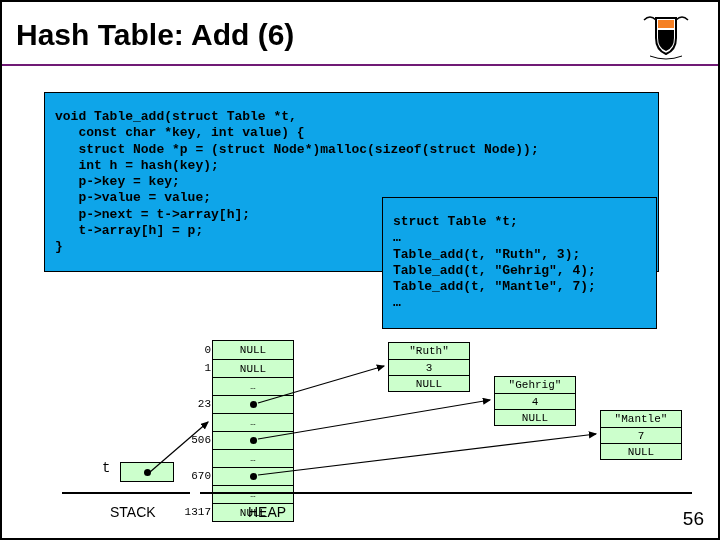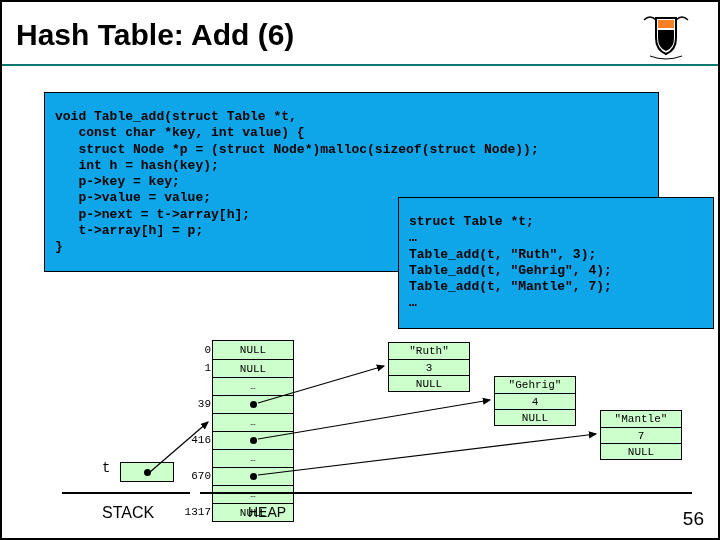--- a/index.html
+++ b/index.html
@@ -14,21 +14,21 @@
   }
   .slide {
     width: 720px;
     height: 540px;
     border: 2px solid #000;
     position: relative;
     padding: 0;
   }
   .title-bar {
     padding: 8px 22px 4px 14px;
-    border-bottom: 2px solid #0f766e;
+    border-bottom: 2px solid #701a75;
     display: flex;
     justify-content: space-between;
     align-items: center;
   }
   .title {
     font-size: 30px;
     font-weight: bold;
     color: #000;
   }
   .crest {
@@ -40,30 +40,30 @@
     background: #0ea5e9;
     border: 1px solid #000;
     font-family: "Courier New", monospace;
     font-size: 13px;
     line-height: 1.25;
     white-space: pre;
     padding: 16px 10px;
     font-weight: bold;
   }
   .code-main { left: 42px; top: 90px; width: 615px; }
-  .code-calls { left: 380px; top: 195px; width: 316px; margin-left: 16px; }
+  .code-calls { left: 380px; top: 195px; width: 275px; }
   .diagram { position: absolute; left: 0; top: 330px; width: 720px; height: 200px; }
   .t-box {
     position: absolute; left: 118px; top: 130px; width: 54px; height: 20px;
     border: 1px solid #000; background: #ccffcc;
     display: flex; align-items: center; justify-content: center;
   }
   .t-label { position: absolute; left: 100px; top: 128px; font-family: "Courier New", monospace; font-size: 14px; }
   .dot { width: 7px; height: 7px; background: #000; border-radius: 50%; }
-  .stack-caption { position: absolute; left: 100px; top: 172px; font-size: 16px; }
+  .stack-caption { position: absolute; left: 108px; top: 172px; font-size: 14px; }
   .heap-caption  { position: absolute; left: 246px; top: 172px; font-size: 14px; }
   .page-num { position: absolute; right: 14px; bottom: 8px; font-size: 19px; }
 
   .array-box {
     position: absolute; left: 210px; top: 8px; width: 82px;
     background: #ccffcc; border: 1px solid #000;
   }
   .array-row {
     height: 18px; display: flex; align-items: center; position: relative;
   }
@@ -144,31 +144,31 @@
         </div>
       <div class="array-row">
           <span class="array-idx">1</span>
           <div class="array-cell">NULL</div>
         </div>
       <div class="array-row">
           <span class="array-idx"></span>
           <div class="array-cell ellipsis">…</div>
         </div>
       <div class="array-row">
-          <span class="array-idx">39</span>
+          <span class="array-idx">23</span>
           <div class="array-cell">
             <div class="dot"></div>
           </div>
         </div>
       <div class="array-row">
           <span class="array-idx"></span>
           <div class="array-cell ellipsis">…</div>
         </div>
       <div class="array-row">
-          <span class="array-idx">416</span>
+          <span class="array-idx">506</span>
           <div class="array-cell">
             <div class="dot"></div>
           </div>
         </div>
       <div class="array-row">
           <span class="array-idx"></span>
           <div class="array-cell ellipsis">…</div>
         </div>
       <div class="array-row">
           <span class="array-idx">670</span>

